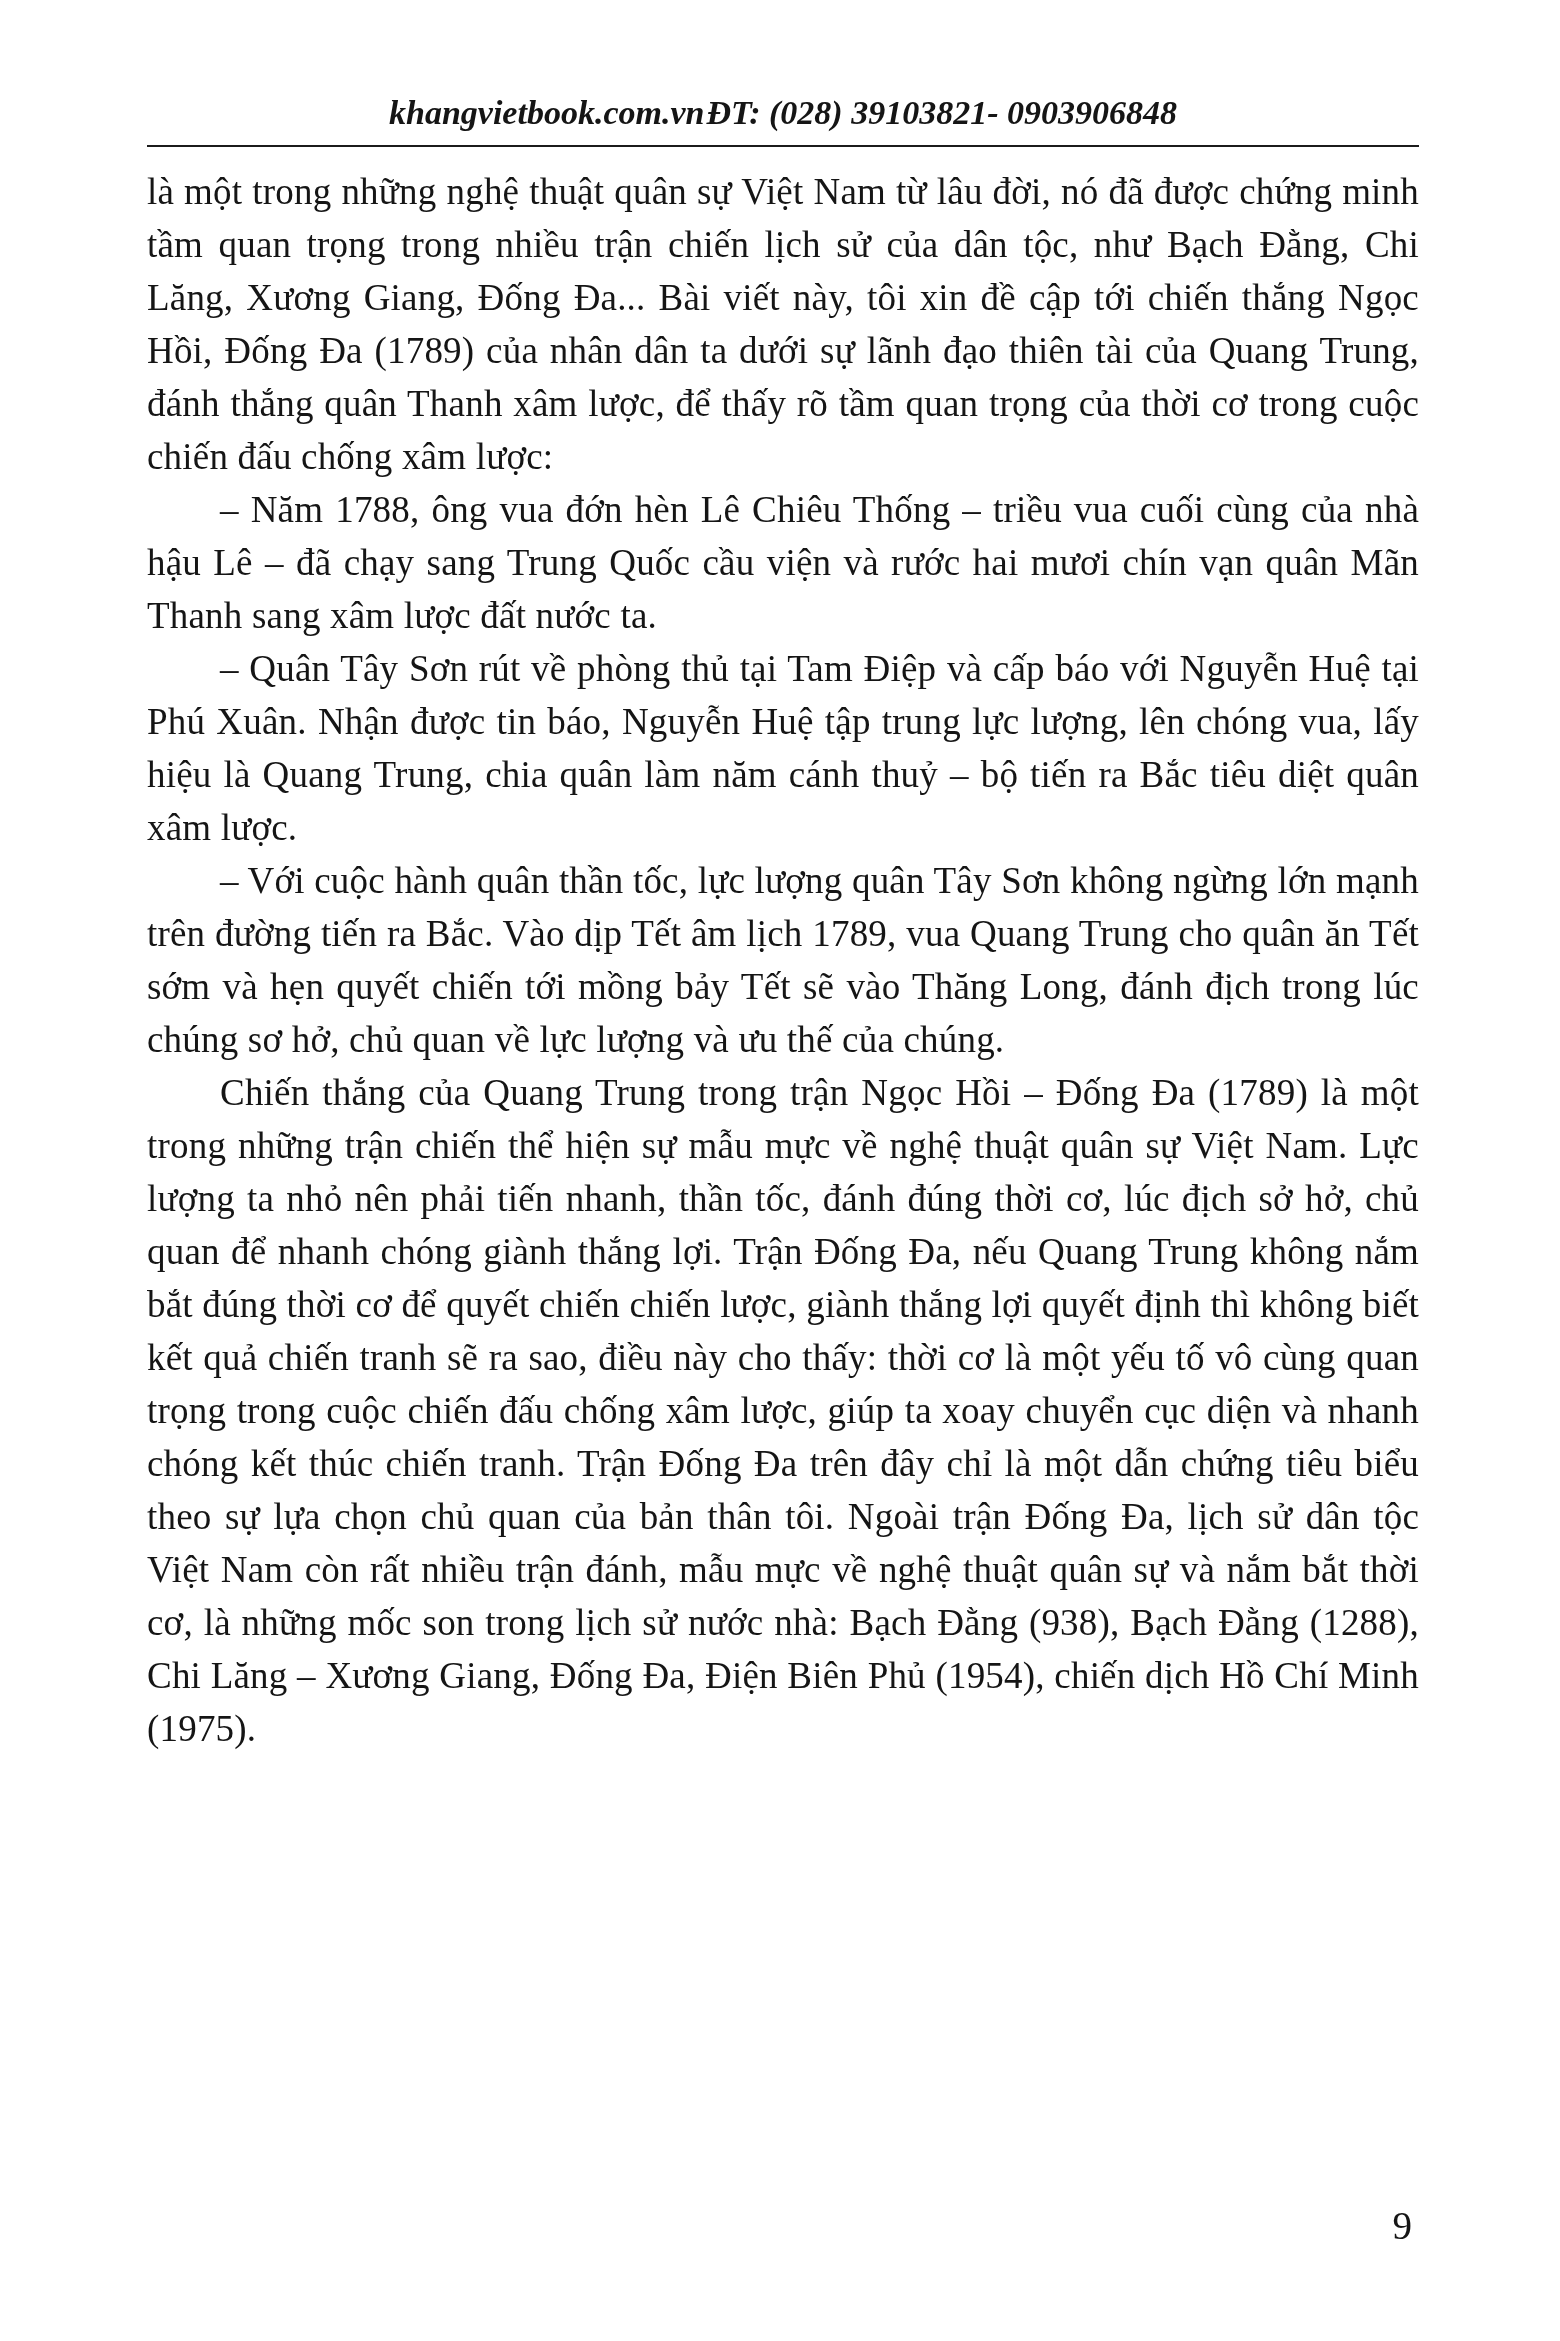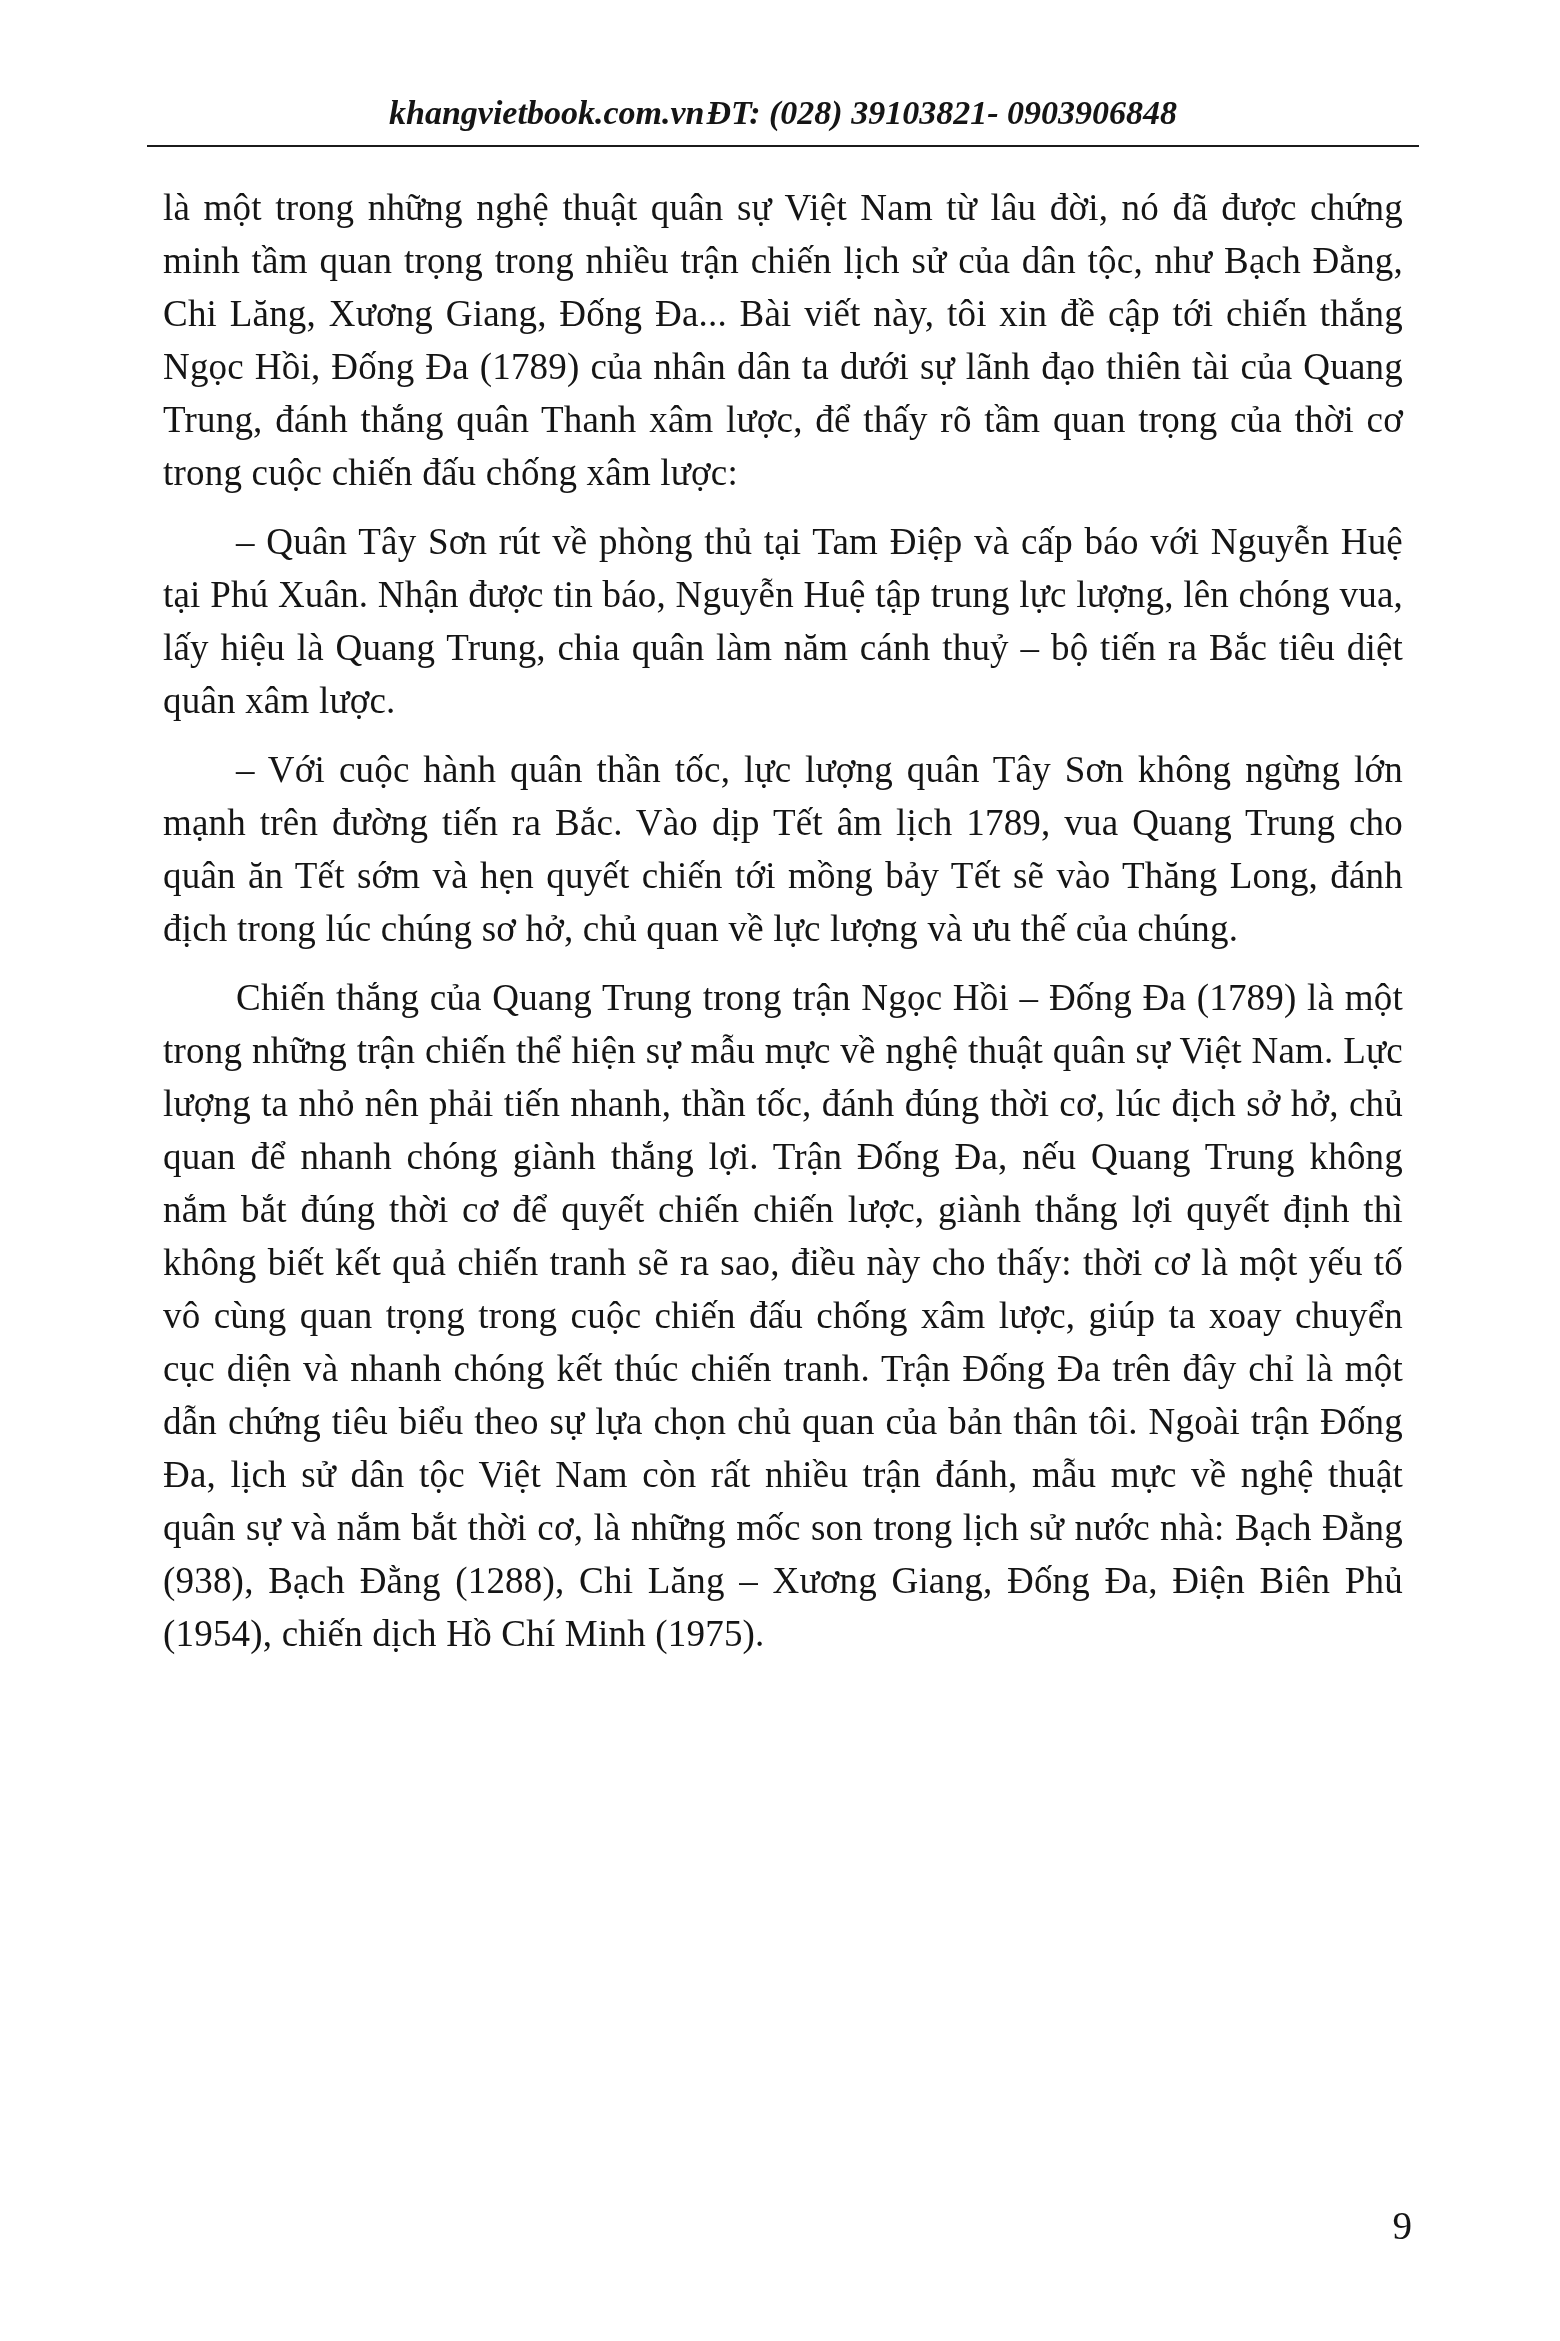--- a/index.html
+++ b/index.html
@@ -39,21 +39,21 @@
     position: absolute;
     top: 165px;
     left: 147px;
     right: 142px;
     font-size: 37px;
     line-height: 53px;
     text-align: justify;
     letter-spacing: 0.2px;
   }
   .document-body p {
-    margin: 16px;
+    margin: 0;
     padding: 0;
   }
   .document-body p.indent {
     text-indent: 73px;
   }
   .page-number {
     position: absolute;
     top: 2203px;
     right: 149px;
     font-size: 39px;
@@ -65,20 +65,21 @@
 
 <div class="page">
 
   <div class="page-header">
     <span class="site">khangvietbook.com.vn</span><span class="phone">ĐT: (028) 39103821- 0903906848</span>
   </div>
 
   <div class="document-body">
 
   <p>là một trong những nghệ thuật quân sự Việt Nam từ lâu đời, nó đã được chứng minh tầm quan trọng trong nhiều trận chiến lịch sử của dân tộc, như Bạch Đằng, Chi Lăng, Xương Giang, Đống Đa... Bài viết này, tôi xin đề cập tới chiến thắng Ngọc Hồi, Đống Đa (1789) của nhân dân ta dưới sự lãnh đạo thiên tài của Quang Trung, đánh thắng quân Thanh xâm lược, để thấy rõ tầm quan trọng của thời cơ trong cuộc chiến đấu chống xâm lược:</p>
+      <p class="indent">– Năm 1788, ông vua đớn hèn Lê Chiêu Thống – triều vua cuối cùng của nhà hậu Lê – đã chạy sang Trung Quốc cầu viện và rước hai mươi chín vạn quân Mãn Thanh sang xâm lược đất nước ta.</p>
       <p class="indent">– Quân Tây Sơn rút về phòng thủ tại Tam Điệp và cấp báo với Nguyễn Huệ tại Phú Xuân. Nhận được tin báo, Nguyễn Huệ tập trung lực lượng, lên chóng vua, lấy hiệu là Quang Trung, chia quân làm năm cánh thuỷ – bộ tiến ra Bắc tiêu diệt quân xâm lược.</p>
       <p class="indent">– Với cuộc hành quân thần tốc, lực lượng quân Tây Sơn không ngừng lớn mạnh trên đường tiến ra Bắc. Vào dịp Tết âm lịch 1789, vua Quang Trung cho quân ăn Tết sớm và hẹn quyết chiến tới mồng bảy Tết sẽ vào Thăng Long, đánh địch trong lúc chúng sơ hở, chủ quan về lực lượng và ưu thế của chúng.</p>
       <p class="indent">Chiến thắng của Quang Trung trong trận Ngọc Hồi – Đống Đa (1789) là một trong những trận chiến thể hiện sự mẫu mực về nghệ thuật quân sự Việt Nam. Lực lượng ta nhỏ nên phải tiến nhanh, thần tốc, đánh đúng thời cơ, lúc địch sở hở, chủ quan để nhanh chóng giành thắng lợi. Trận Đống Đa, nếu Quang Trung không nắm bắt đúng thời cơ để quyết chiến chiến lược, giành thắng lợi quyết định thì không biết kết quả chiến tranh sẽ ra sao, điều này cho thấy: thời cơ là một yếu tố vô cùng quan trọng trong cuộc chiến đấu chống xâm lược, giúp ta xoay chuyển cục diện và nhanh chóng kết thúc chiến tranh. Trận Đống Đa trên đây chỉ là một dẫn chứng tiêu biểu theo sự lựa chọn chủ quan của bản thân tôi. Ngoài trận Đống Đa, lịch sử dân tộc Việt Nam còn rất nhiều trận đánh, mẫu mực về nghệ thuật quân sự và nắm bắt thời cơ, là những mốc son trong lịch sử nước nhà: Bạch Đằng (938), Bạch Đằng (1288), Chi Lăng – Xương Giang, Đống Đa, Điện Biên Phủ (1954), chiến dịch Hồ Chí Minh (1975).</p>
     </div>
 
   <div class="page-number">9</div>
 
 </div>
 
 

